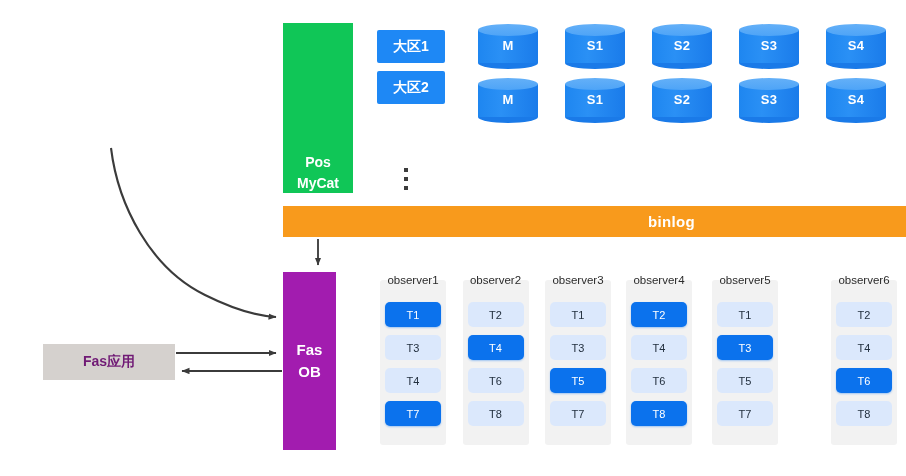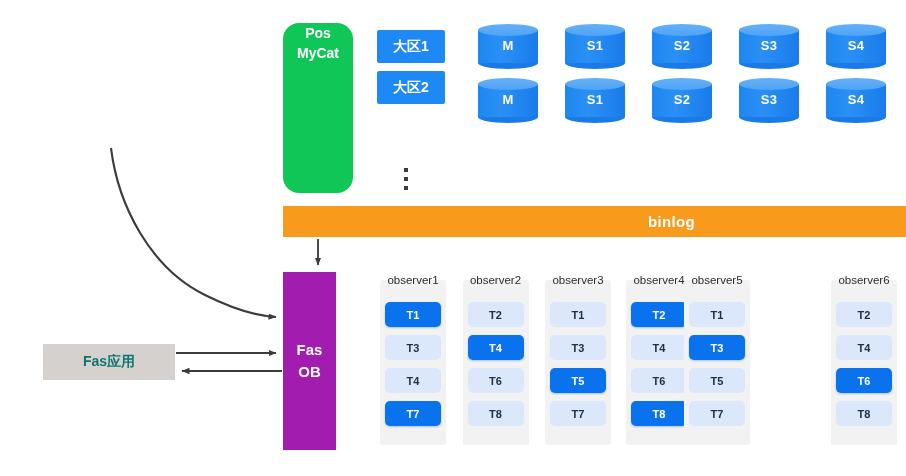--- a/index.html
+++ b/index.html
@@ -67,21 +67,21 @@
   .cyl-sm { width: 60px; height: 45px; }
   .cyl-sm .body { top: 6px; bottom: 6px; }
   .cyl-sm .top { height: 12px; }
   .cyl-sm .bottom { height: 12px; }
   .cyl-sm .cyl-label { font-size: 13px; }
 
   
   #mycat {
     left: 283px; top: 23px; width: 70px; height: 170px;
     background: #10c657;
-    display: flex; align-items: flex-start; justify-content: center; border-radius: 16px;
+    display: flex; align-items: flex-end; justify-content: center;
   }
   #mycat .mycat-label {
     color: #ffffff; font-weight: bold; font-size: 14px;
     text-align: center; line-height: 1.45;
   }
 
   
   .region-box {
     position: absolute;
     left: 377px;
@@ -125,21 +125,21 @@
     text-align: center; line-height: 1.45;
   }
 
   
   #fasapp {
     left: 43px; top: 344px; width: 132px; height: 36px;
     background: #d5d1ce;
     display: flex; align-items: center; justify-content: center;
   }
   #fasapp .fasapp-label {
-    color: #0f766e; font-weight: bold; font-size: 14px;
+    color: #701a75; font-weight: bold; font-size: 14px;
   }
 
   
   .observer {
     position: absolute;
     top: 280px;
     width: 66px;
     height: 165px;
     background: #f2f2f2;
     border-radius: 3px;
@@ -158,21 +158,21 @@
     top: 22px; left: 5px; right: 5px;
     display: flex;
     flex-direction: column;
     gap: 8px;
   }
   .tile {
     height: 25px;
     border-radius: 5px;
     display: flex; align-items: center; justify-content: center;
     font-size: 11px;
-    font-weight: bold;
+    font-weight: normal;
   }
   .tile.off { background: #dbe8fc; color: #23303f; }
   .tile.on  { background: #0b72ed; color: #ffffff; box-shadow: 0 1px 2px rgba(11,114,237,.35); }
 
   
   #wires { position: absolute; left: 0; top: 0; width: 906px; height: 476px; pointer-events: none; }
 </style>
 </head>
 <body>
 
@@ -319,21 +319,21 @@
       </div>
       <div class="observer" style="left: 626px;">
         <div class="obs-title">observer4</div>
         <div class="tiles">
           <div class="tile on">T2</div>
           <div class="tile off">T4</div>
           <div class="tile off">T6</div>
           <div class="tile on">T8</div>
         </div>
       </div>
-      <div class="observer" style="left: 684px;">
+      <div class="observer" style="left: 712px;">
         <div class="obs-title">observer5</div>
         <div class="tiles">
           <div class="tile off">T1</div>
           <div class="tile on">T3</div>
           <div class="tile off">T5</div>
           <div class="tile off">T7</div>
         </div>
       </div>
       <div class="observer" style="left: 831px;">
         <div class="obs-title">observer6</div>

